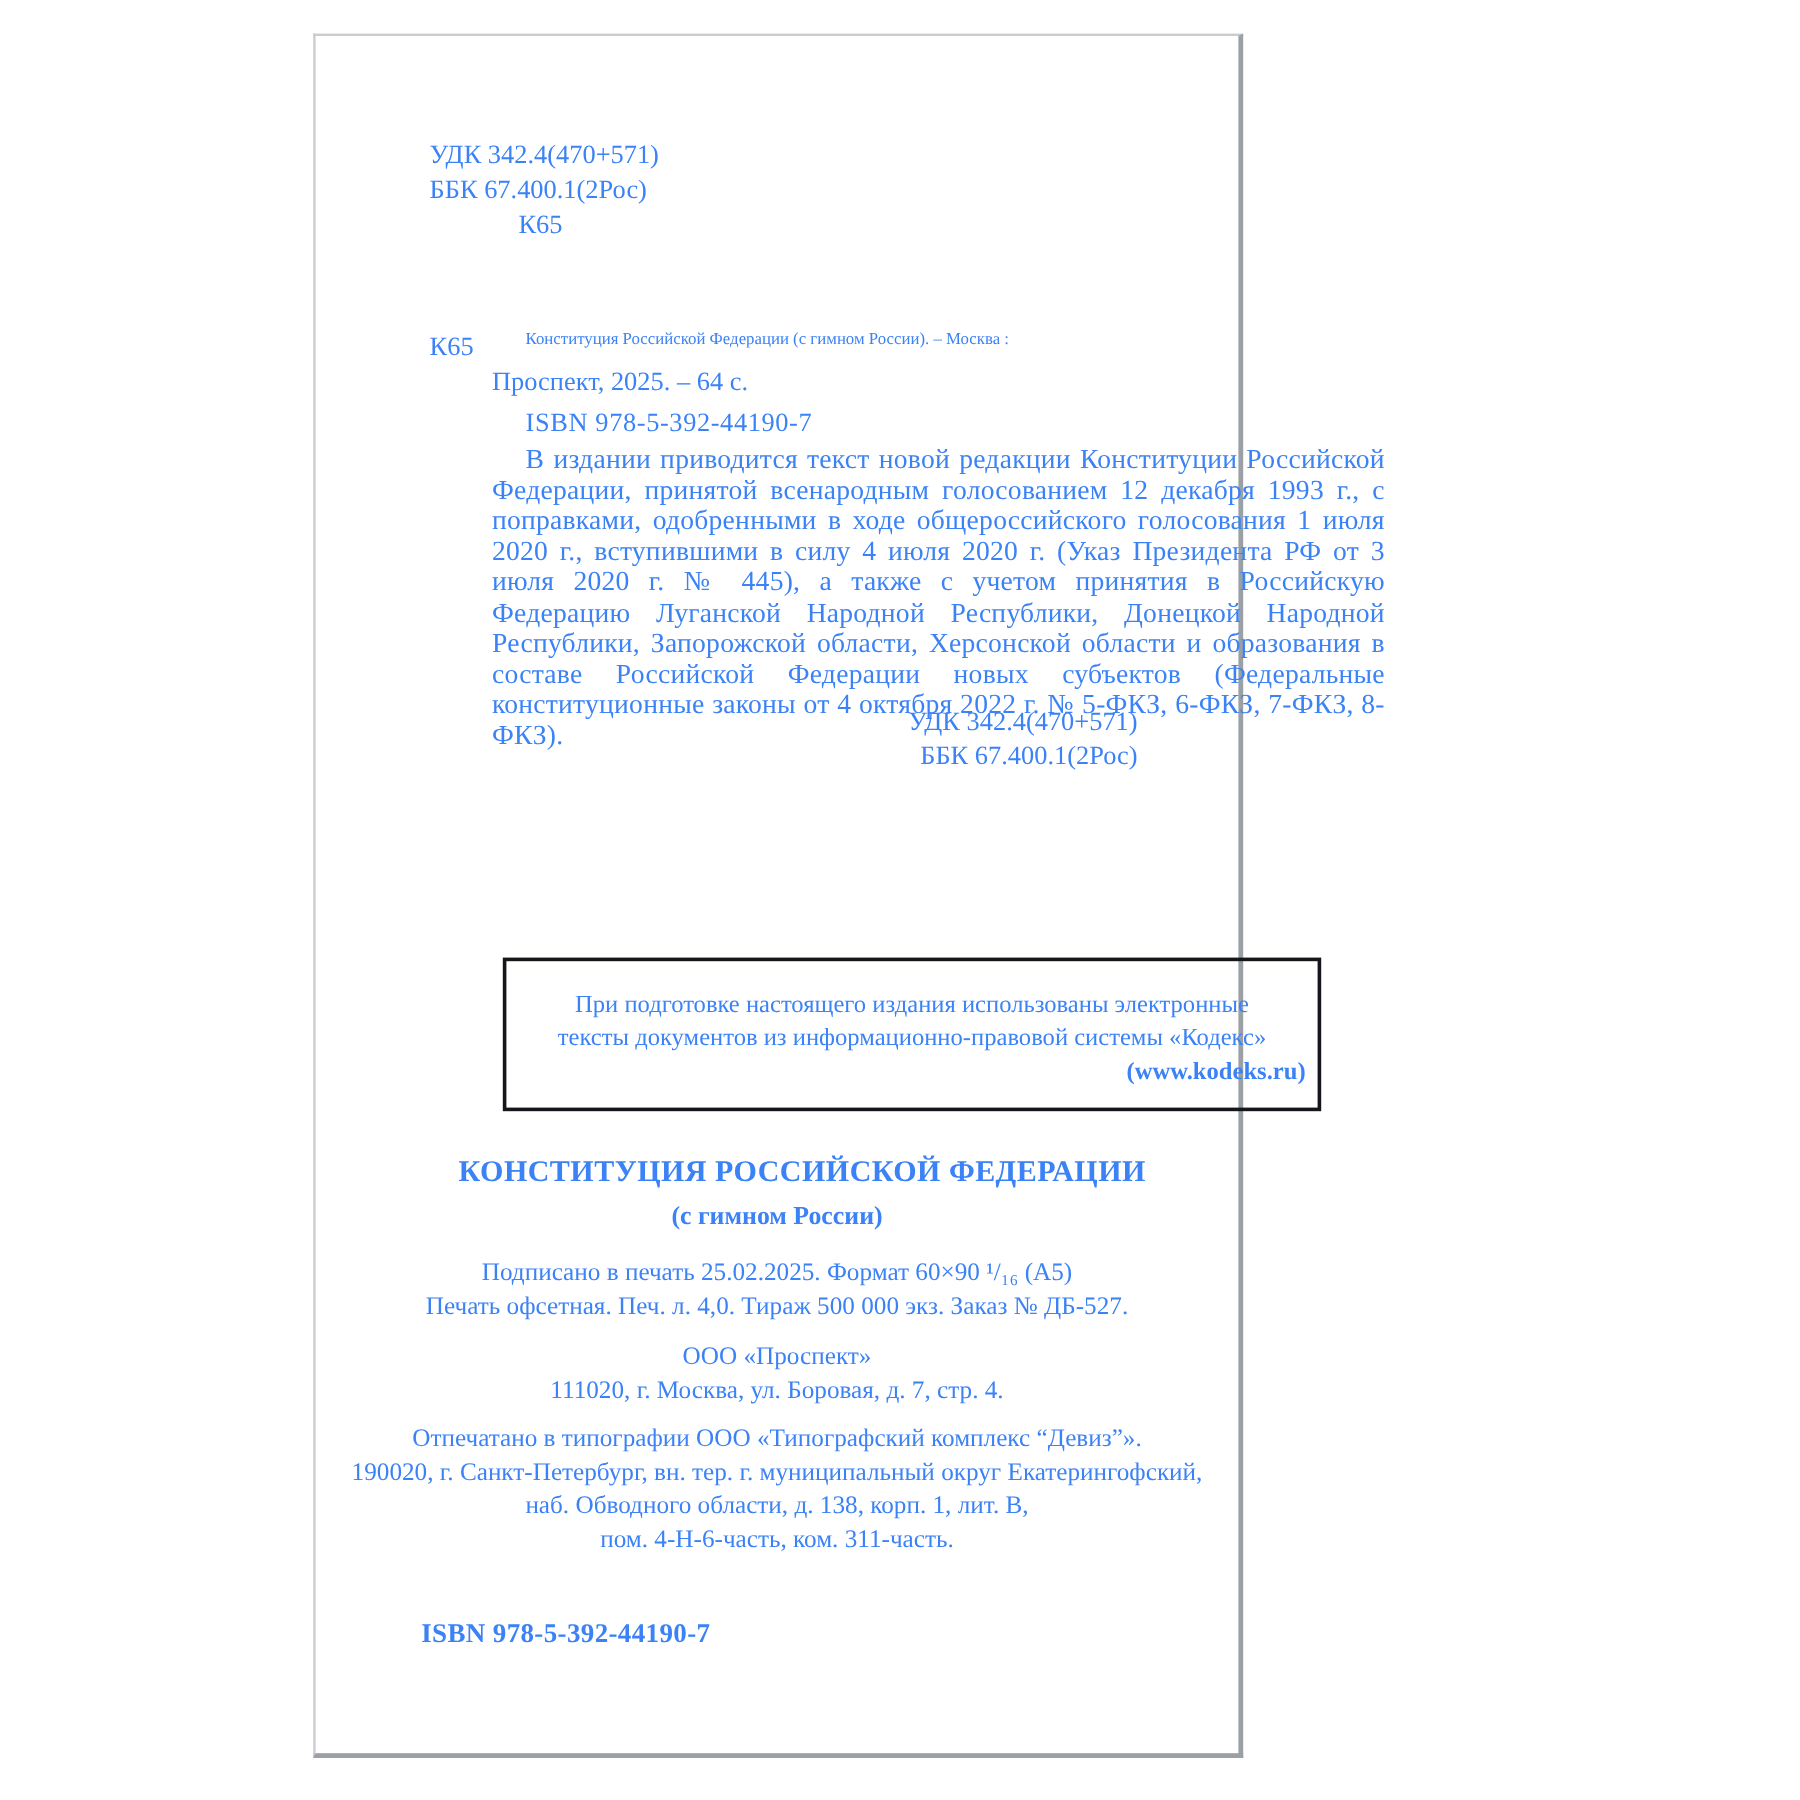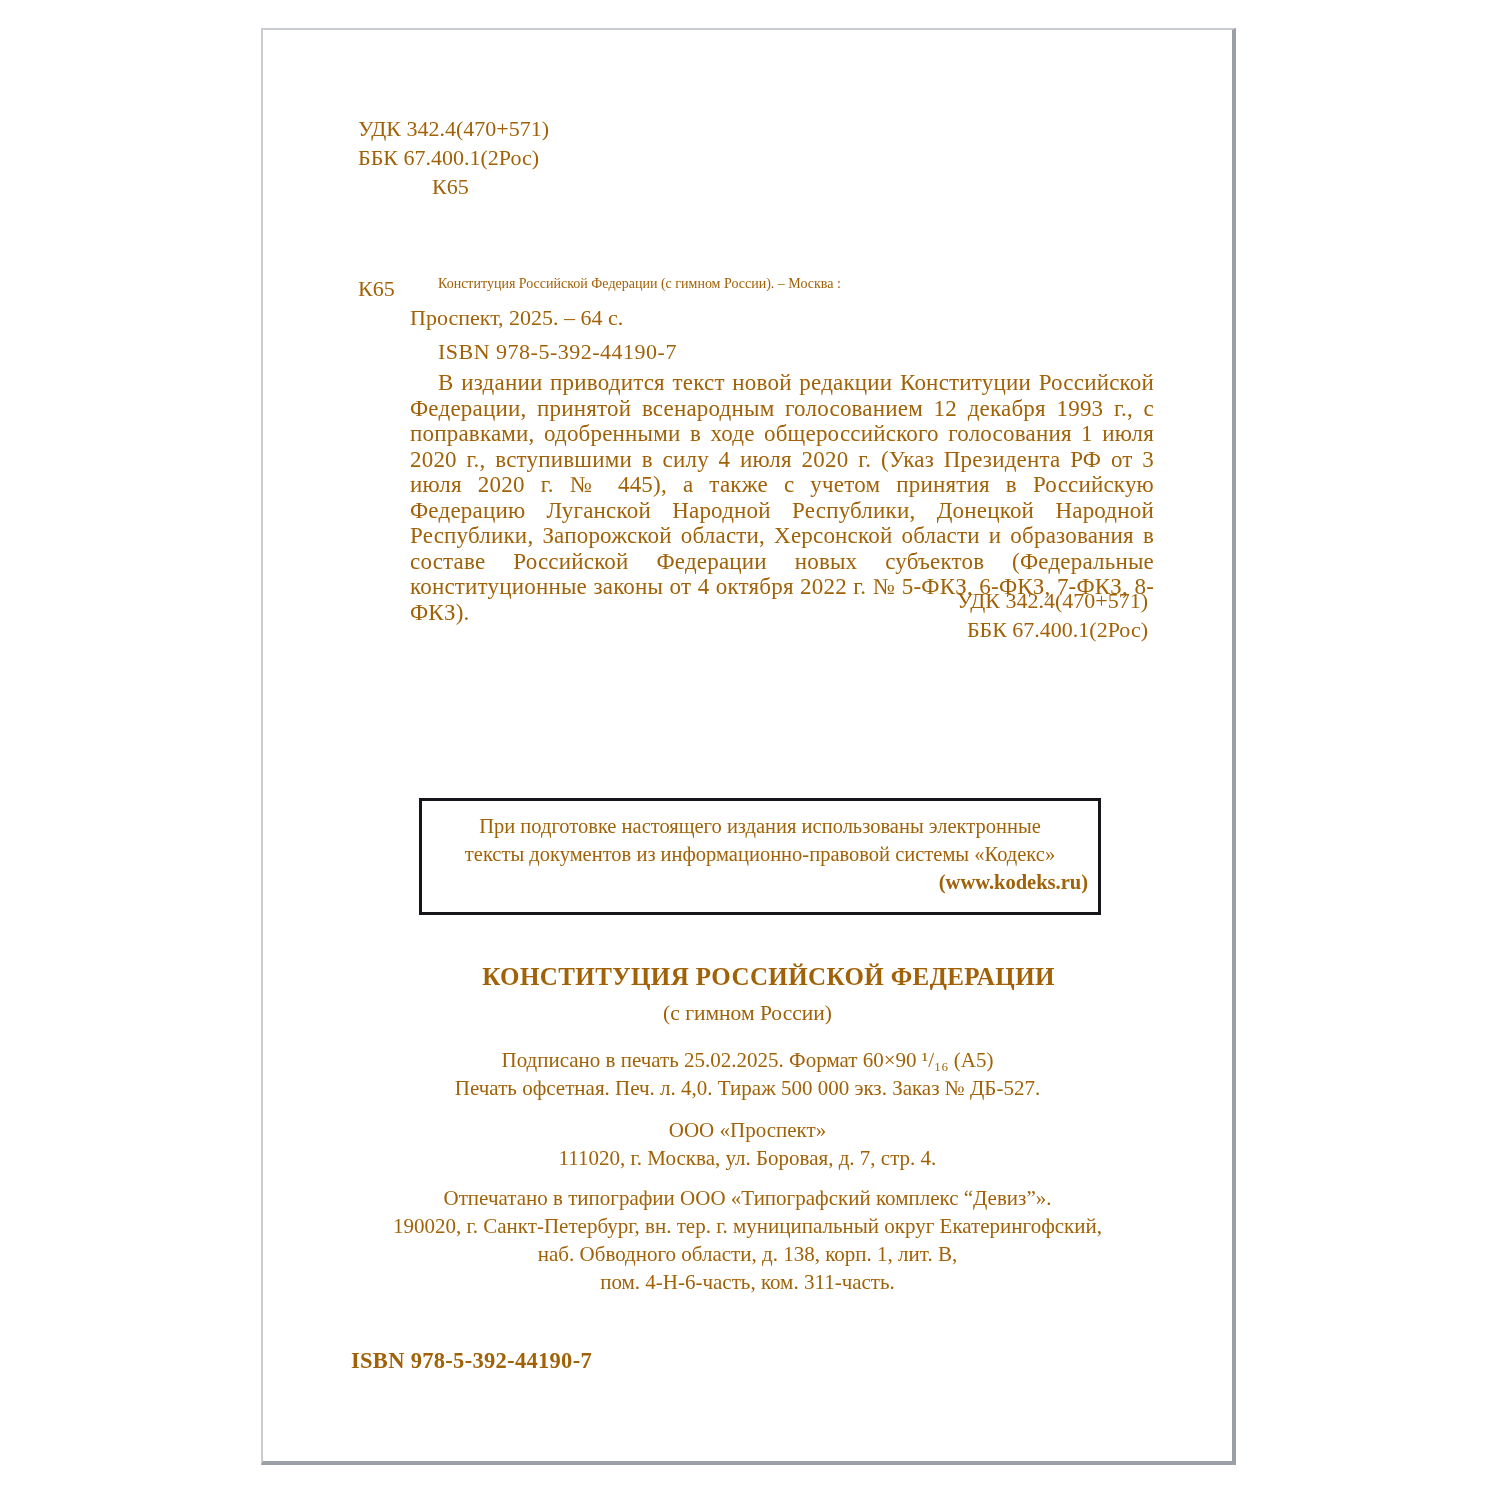--- a/index.html
+++ b/index.html
@@ -14,29 +14,29 @@
     position: relative;
     width: 1500px;
     height: 1500px;
     background: #ffffff;
     overflow: hidden;
   }
   .page {
     position: absolute;
     left: 261px;
     top: 28px;
-    width: 975px;
+    width: 775px;
     height: 1437px;
     background: #ffffff;
     border-top: 2px solid #c9cdd1;
     border-left: 2px solid #c9cdd1;
     border-right: 4px solid #9aa0a6;
     border-bottom: 4px solid #9aa0a6;
     box-sizing: border-box;
-    color: #a16207;
+    color: #3b82f6;
   }
   .abs { position: absolute; }
 
   .top-codes {
     left: 95px; top: 84px;
     font-size: 22px; line-height: 29px;
     white-space: nowrap;
   }
   .top-codes .sign { padding-left: 74px; }
 
@@ -59,31 +59,31 @@
     right: 84px; top: 556px;
     font-size: 22px; line-height: 29px;
     text-align: right;
     white-space: nowrap;
   }
 
   .kodeks-box {
     left: 156px; top: 768px;
     width: 656px;
     border: 3px solid #15151c;
-    padding: 11px 10px 16px 10px;
+    padding: 22px 10px 16px 10px;
     text-align: center;
     font-size: 20.5px;
     line-height: 28px;
     box-sizing: content-box;
   }
   .kodeks-box .url { font-weight: bold; text-align: right; }
 
   .title-block { left: 0; top: 933px; width: 100%; text-align: center; }
   .title-block .main-title { font-size: 25px; font-weight: bold; letter-spacing: 0.4px; margin-left: 42px; }
-  .title-block .sub-title  { font-size: 21.5px; font-weight: normal; margin-top: 10px; }
+  .title-block .sub-title  { font-size: 21.5px; font-weight: bold; margin-top: 10px; }
 
   .imprint   { left: 0; top: 1016px; width: 100%; text-align: center; font-size: 21px; line-height: 28px; }
   .publisher { left: 0; top: 1086px; width: 100%; text-align: center; font-size: 21px; line-height: 28px; }
   .printer   { left: 0; top: 1154px; width: 100%; text-align: center; font-size: 21px; line-height: 28px; }
 
   .isbn-bottom {
     left: 88px; top: 1318px;
     font-size: 22.5px;
     font-weight: bold;
     letter-spacing: 0.3px;

